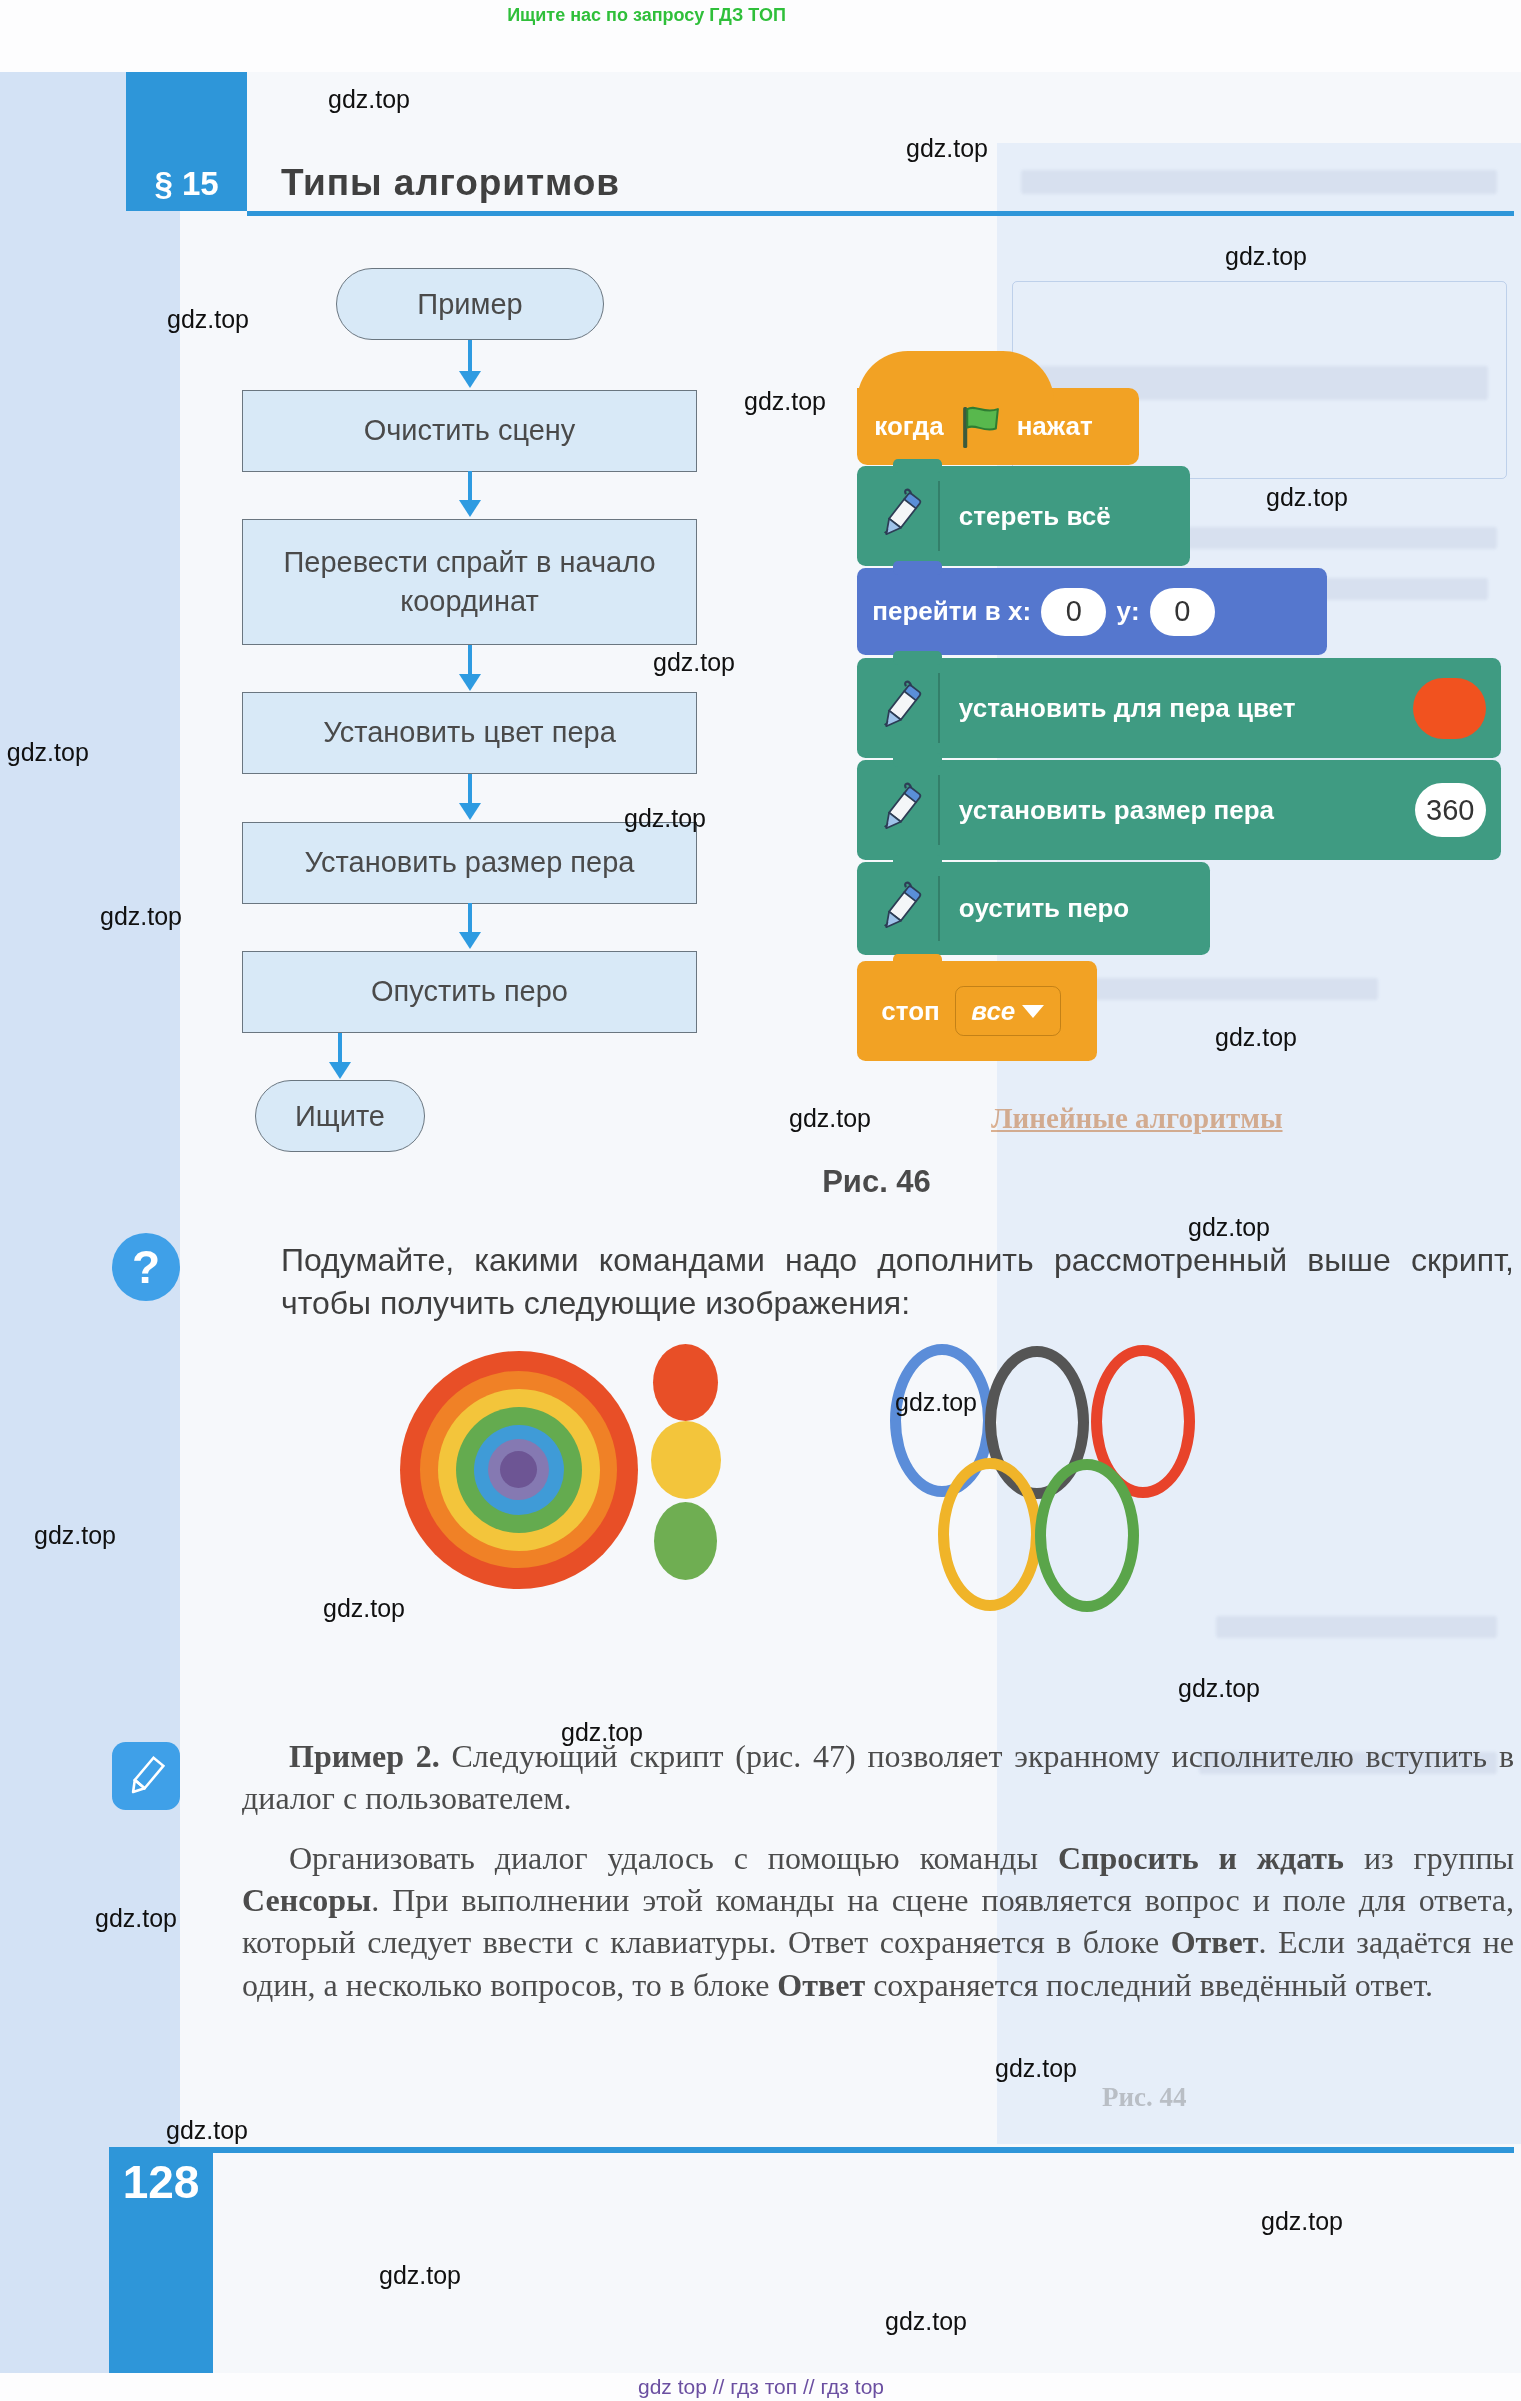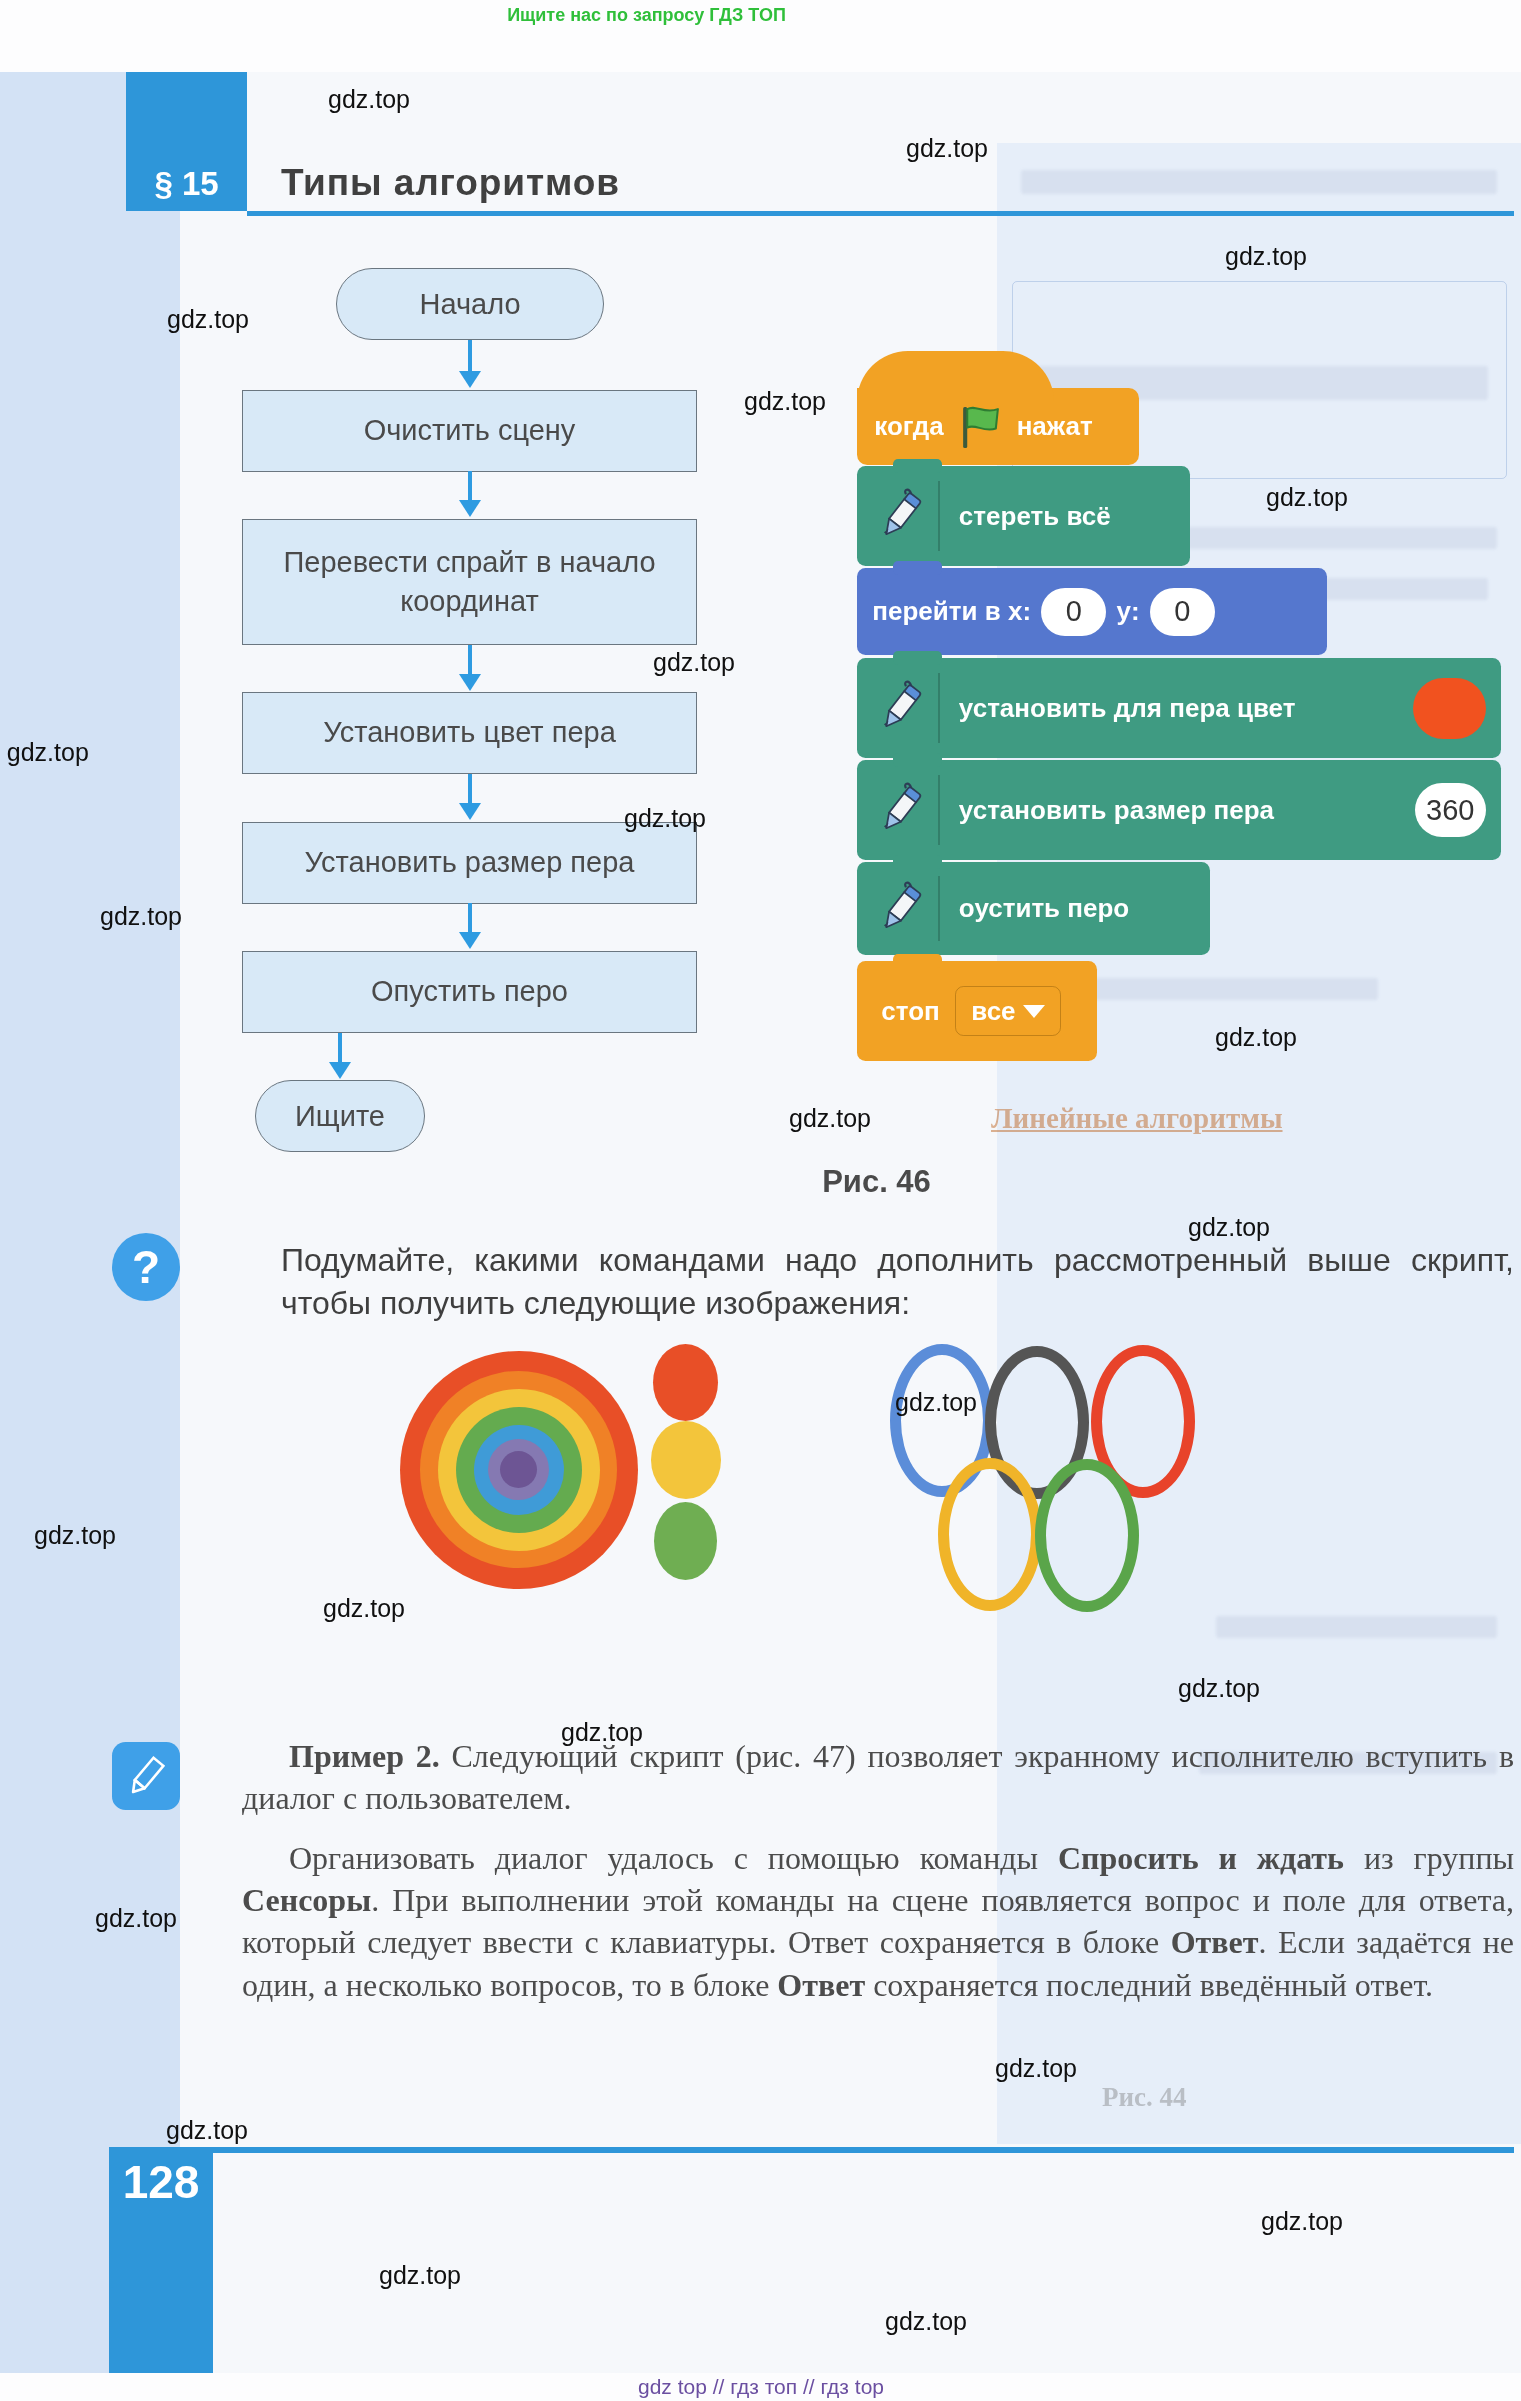--- a/index.html
+++ b/index.html
@@ -41,21 +41,21 @@
      border-radius:51px 51px 0 0;}
   .pen-icon{width:56px;height:56px;margin-right:10.2px;flex:0 0 auto;}
   .sep{width:1.7px;height:70%;background:rgba(0,0,0,0.18);margin-right:18.7px;}
   .flag-icon{width:49px;height:49px;margin:0 12px;}
   .oval{background:#fff;color:#333;font-weight:normal;border-radius:25.5px;min-width:65px;height:48px;
      display:flex;align-items:center;justify-content:center;font-size:29px;margin:0 10.2px;}
   .swatch{width:73px;height:61px;border-radius:31px;margin-left:auto;}
   .val-oval{background:#fff;color:#333;border-radius:27px;min-width:71px;height:54px;margin-left:auto;
      display:flex;align-items:center;justify-content:center;font-size:29px;font-weight:normal;}
   .drop-box{border:1.7px solid rgba(110,70,0,0.35);border-radius:8.5px;padding:8.5px 15.3px;margin-left:15.3px;
-     display:flex;align-items:center;gap:7px;}
+     display:flex;align-items:center;gap:7px;font-style:italic;}
   .drop-arrow{width:0;height:0;border-left:11px solid transparent;border-right:11px solid transparent;
      border-top:13.6px solid #fff;}
 
   
   #question-icon{left:112px;top:1233px;width:68px;height:68px;border-radius:50%;background:#3fa0e8;
      color:#fff;display:flex;align-items:center;justify-content:center;font-size:46px;font-weight:bold;}
   #question-text{left:281px;top:1239px;width:1233px;font-size:32px;color:#3f3f3f;line-height:1.34;
      text-align:justify;}
   #pencil-box{left:112px;top:1742px;width:68px;height:68px;border-radius:13.6px;background:#3fa0e8;
      display:flex;align-items:center;justify-content:center;}
@@ -110,21 +110,21 @@
   <div class="abs" id="ghost-fig">Рис. 44</div>
 
   <div class="abs" id="top-watermark">Ищите нас по запросу ГДЗ ТОП</div>
   <div class="abs z2" id="section-box">
     <span>§ 15</span>
   </div>
   <div class="abs z2" id="page-title">Типы алгоритмов</div>
   <div class="abs z2" id="title-rule"></div>
 
   <div id="flowchart">
-      <div class="fc-capsule z2" style="left: 336px; top: 268px; width: 268px; height: 72px;">Начало</div>
+      <div class="fc-capsule z2" style="left: 336px; top: 268px; width: 268px; height: 72px;">Пример</div>
       <div class="fc-arrow z2" style="left: 459px; top: 340px; height: 48px;">
         <div class="line"></div>
         <div class="head"></div>
       </div>
       <div class="fc-box z2" style="top: 390px; height: 82px;">Очистить сцену</div>
       <div class="fc-arrow z2" style="left: 459px; top: 471px; height: 46px;">
         <div class="line"></div>
         <div class="head"></div>
       </div>
       <div class="fc-box z2" style="top: 519px; height: 126px;">Перевести спрайт в начало координат</div>

